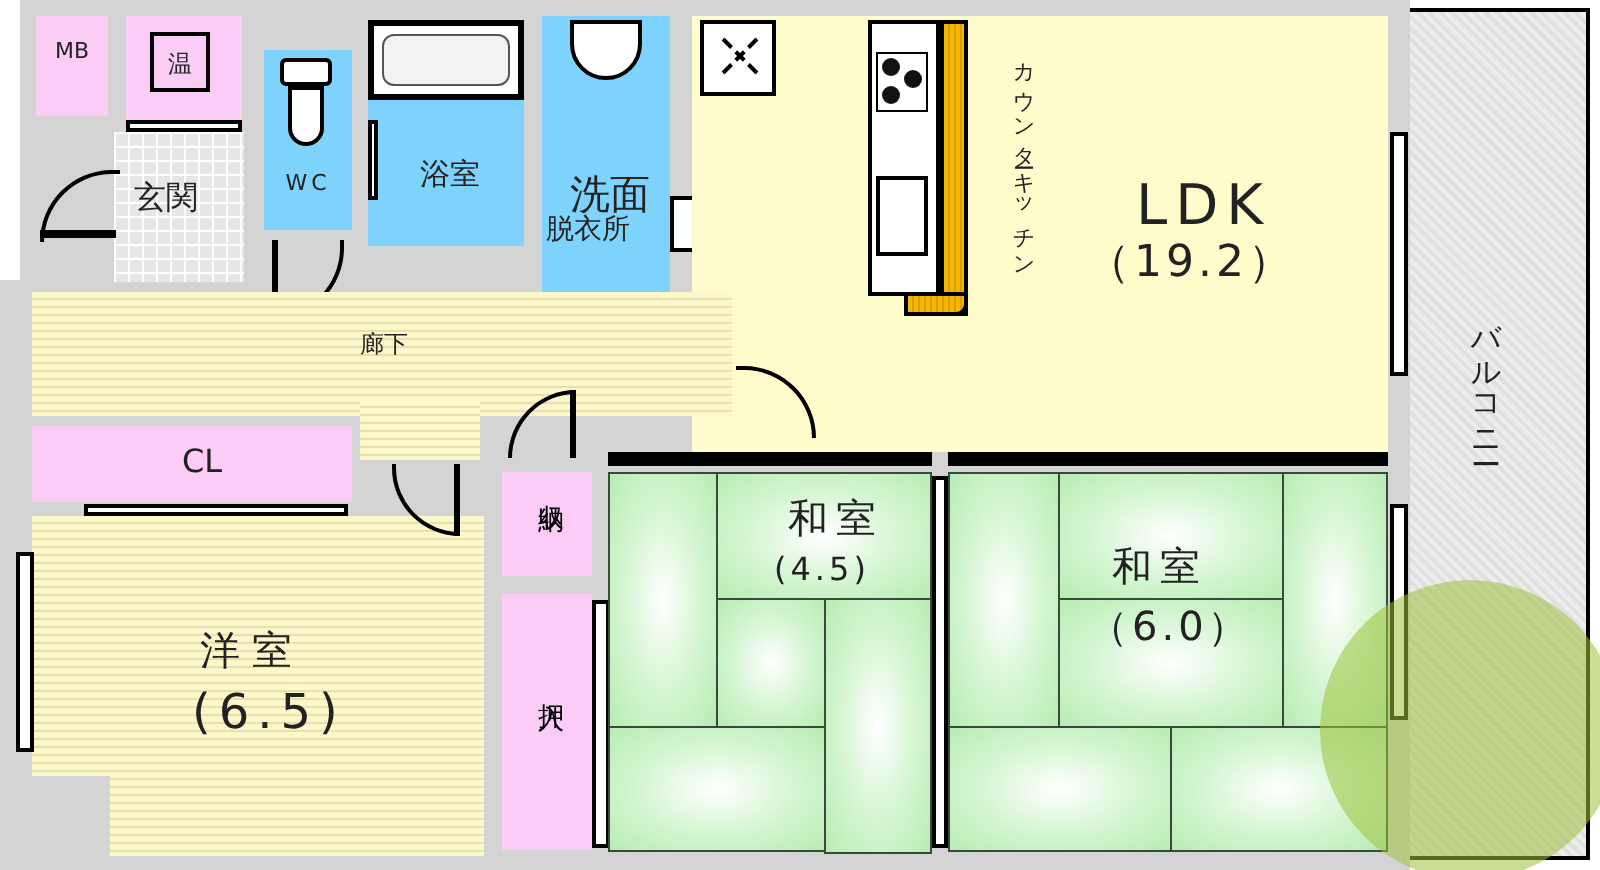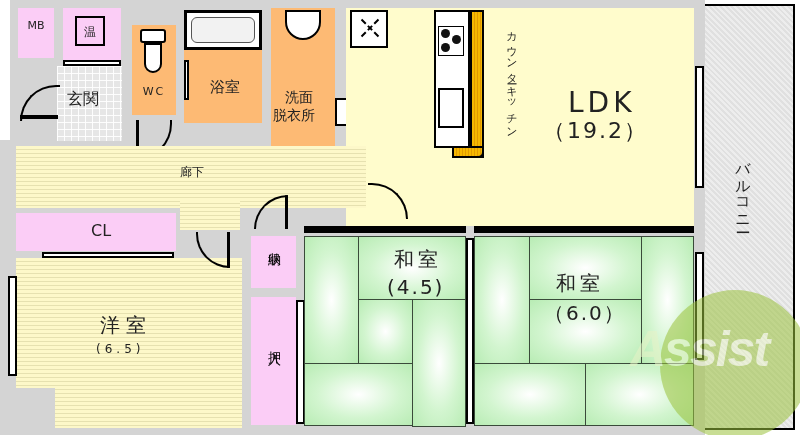--- a/index.html
+++ b/index.html
@@ -7,21 +7,21 @@
          font-family:"DejaVu Sans", sans-serif; }
   .abs { position:absolute; box-sizing:border-box; }
   .wall { background:#d4d4d4; }
   .room-lbl { position:absolute; text-align:center; color:#222; white-space:nowrap; }
   .floor-yellow { background:#fffccc; }
   .floor-hall { background:repeating-linear-gradient(180deg,#fdf8c9 0px,#fdf8c9 3px,#e6e1b0 3px,#e6e1b0 4px); }
   .floor-tile { background-color:#e6e6e6; background-image:
       linear-gradient(90deg, rgba(255,255,255,0.9) 1px, transparent 1px),
       linear-gradient(180deg, rgba(255,255,255,0.9) 1px, transparent 1px);
       background-size:7px 7px; }
-  .cyan { background:#fdba74; }
+  .cyan { background:#7dd3fc; }
   .pink { background:#fbcdf6; }
   .tatami { background:radial-gradient(ellipse at center,#ffffff 0%,#d2f5cf 55%,#b8ecb4 100%);
             border:1px solid #3a4a3a; position:absolute; box-sizing:border-box; }
   .balcony { background:repeating-linear-gradient(45deg,#e0e0e0 0px,#e0e0e0 2px,#ededed 2px,#ededed 4px); }
   .win { position:absolute; background:#fff; border:2px solid #000; box-sizing:border-box; }
   .vtext { writing-mode:vertical-rl; text-orientation:upright; letter-spacing:1px; }
   .door-arc { position:absolute; border:2px solid #000; box-sizing:border-box; }
 </style>
 </head>
 <body>
@@ -57,21 +57,21 @@
 <div class="abs" style="left:184px;top:10px;width:78px;height:40px;border:3px solid #000;background:#fff;">
   <div class="abs" style="left:4px;top:4px;width:64px;height:26px;border:1px solid #555;border-radius:6px;background:#f2f2f2;"></div>
 </div>
 <div class="abs cyan" style="left:184px;top:50px;width:78px;height:73px;">
   <div class="room-lbl" style="left:26px;top:28px;font-size:15px;">浴室</div>
   <div class="abs" style="left:0;top:10px;width:5px;height:40px;border:2px solid #000;background:#fff;"></div>
 </div>
 
 <div class="abs cyan" style="left:271px;top:8px;width:64px;height:152px;">
   <div class="abs" style="left:14px;top:2px;width:36px;height:30px;border:2px solid #000;border-radius:0 0 18px 18px;background:#fff;"></div>
-  <div class="room-lbl" style="left:14px;top:80px;font-size:14px;line-height:18px;">洗面</div>
+  <div class="room-lbl" style="left:14px;top:80px;font-size:20px;line-height:18px;">洗面</div>
   <div class="room-lbl" style="left:2px;top:98px;font-size:14px;line-height:18px;">脱衣所</div>
 </div>
 <div class="abs" style="left:335px;top:98px;width:28px;height:28px;border:2px solid #000;background:#fff;"></div>
 <div class="abs" style="left:271px;top:160px;width:94px;height:6px;background:#000;"></div>
 
 <div class="abs floor-yellow" style="left:346px;top:8px;width:348px;height:218px;"></div>
 <div class="abs floor-yellow" style="left:365px;top:66px;width:40px;height:160px;"></div>
 <div class="abs" style="left:350px;top:10px;width:38px;height:38px;border:2px solid #000;background:#fff;">
   <div class="abs" style="left:6px;top:15px;width:24px;height:1px;border-top:2px dashed #000;transform:rotate(45deg);"></div>
   <div class="abs" style="left:6px;top:15px;width:24px;height:1px;border-top:2px dashed #000;transform:rotate(-45deg);"></div>
@@ -100,40 +100,40 @@
 
 <div class="abs pink" style="left:16px;top:213px;width:160px;height:38px;">
   <div class="room-lbl" style="left:75px;top:8px;font-size:16px;">CL</div>
 </div>
 <div class="abs" style="left:42px;top:252px;width:132px;height:6px;background:#fff;border:2px solid #000;"></div>
 
 <div class="abs floor-hall" style="left:16px;top:258px;width:226px;height:170px;"></div>
 <div class="abs wall" style="left:8px;top:388px;width:47px;height:40px;"></div>
 <div class="door-arc" style="left:196px;top:232px;width:34px;height:36px;border-radius:0 0 0 34px;border-top:none;border-right:3px solid #000;"></div>
 <div class="room-lbl" style="left:100px;top:312px;font-size:20px;letter-spacing:6px;">洋室</div>
-<div class="room-lbl" style="left:96px;top:342px;font-size:12px;letter-spacing:4px;">(6.5)</div>
+<div class="room-lbl" style="left:96px;top:342px;font-size:24px;letter-spacing:4px;">(6.5)</div>
 <div class="win" style="left:8px;top:276px;width:9px;height:100px;"></div>
 
 <div class="abs pink" style="left:251px;top:236px;width:45px;height:52px;">
   <div class="abs vtext" style="left:14px;top:6px;font-size:13px;">収納</div>
 </div>
 <div class="abs pink" style="left:251px;top:297px;width:45px;height:128px;">
   <div class="abs vtext" style="left:14px;top:44px;font-size:13px;">押入</div>
 </div>
 <div class="win" style="left:296px;top:300px;width:9px;height:124px;"></div>
 
 <div class="abs" style="left:304px;top:236px;width:162px;height:190px;">
   <div class="tatami" style="left:0;top:0;width:55px;height:128px;"></div>
   <div class="tatami" style="left:54px;top:0;width:108px;height:64px;"></div>
   <div class="tatami" style="left:54px;top:63px;width:55px;height:65px;"></div>
   <div class="tatami" style="left:108px;top:63px;width:54px;height:128px;"></div>
   <div class="tatami" style="left:0;top:127px;width:109px;height:63px;"></div>
 </div>
 <div class="room-lbl" style="left:394px;top:246px;font-size:20px;letter-spacing:4px;">和室</div>
-<div class="room-lbl" style="left:387px;top:275px;font-size:20px;letter-spacing:2px;">(4.5)</div>
+<div class="room-lbl" style="left:387px;top:275px;font-size:16px;letter-spacing:2px;">(4.5)</div>
 <div class="abs" style="left:304px;top:226px;width:162px;height:7px;background:#000;"></div>
 <div class="win" style="left:466px;top:238px;width:8px;height:186px;"></div>
 
 <div class="abs" style="left:474px;top:236px;width:220px;height:190px;">
   <div class="tatami" style="left:0;top:0;width:56px;height:128px;"></div>
   <div class="tatami" style="left:55px;top:0;width:113px;height:64px;"></div>
   <div class="tatami" style="left:55px;top:63px;width:113px;height:65px;"></div>
   <div class="tatami" style="left:167px;top:0;width:53px;height:128px;"></div>
   <div class="tatami" style="left:0;top:127px;width:112px;height:63px;"></div>
   <div class="tatami" style="left:111px;top:127px;width:109px;height:63px;"></div>
@@ -142,14 +142,13 @@
 <div class="room-lbl" style="left:544px;top:300px;font-size:20px;letter-spacing:2px;">（6.0）</div>
 <div class="abs" style="left:474px;top:226px;width:220px;height:7px;background:#000;"></div>
 <div class="win" style="left:695px;top:252px;width:9px;height:108px;"></div>
 
 <div class="abs balcony" style="left:705px;top:4px;width:90px;height:426px;border:2px solid #000;border-left:none;">
   <div class="abs vtext" style="left:28px;top:146px;font-size:15px;color:#222;">バルコニー</div>
 </div>
 
 <div class="abs" style="left:640px;top:290px;width:160px;height:145px;opacity:0.55;">
   <div class="abs" style="left:20px;top:0;width:150px;height:150px;border-radius:50%;background:#9cc33d;"></div>
-  <div class="abs" style="left:-10px;top:30px;font-size:50px;font-weight:bold;font-style:italic;color:#e8f3c8;font-family:'Liberation Sans', sans-serif;letter-spacing:-2px;">Assist</div>
 </div>
 
 </body></html>

